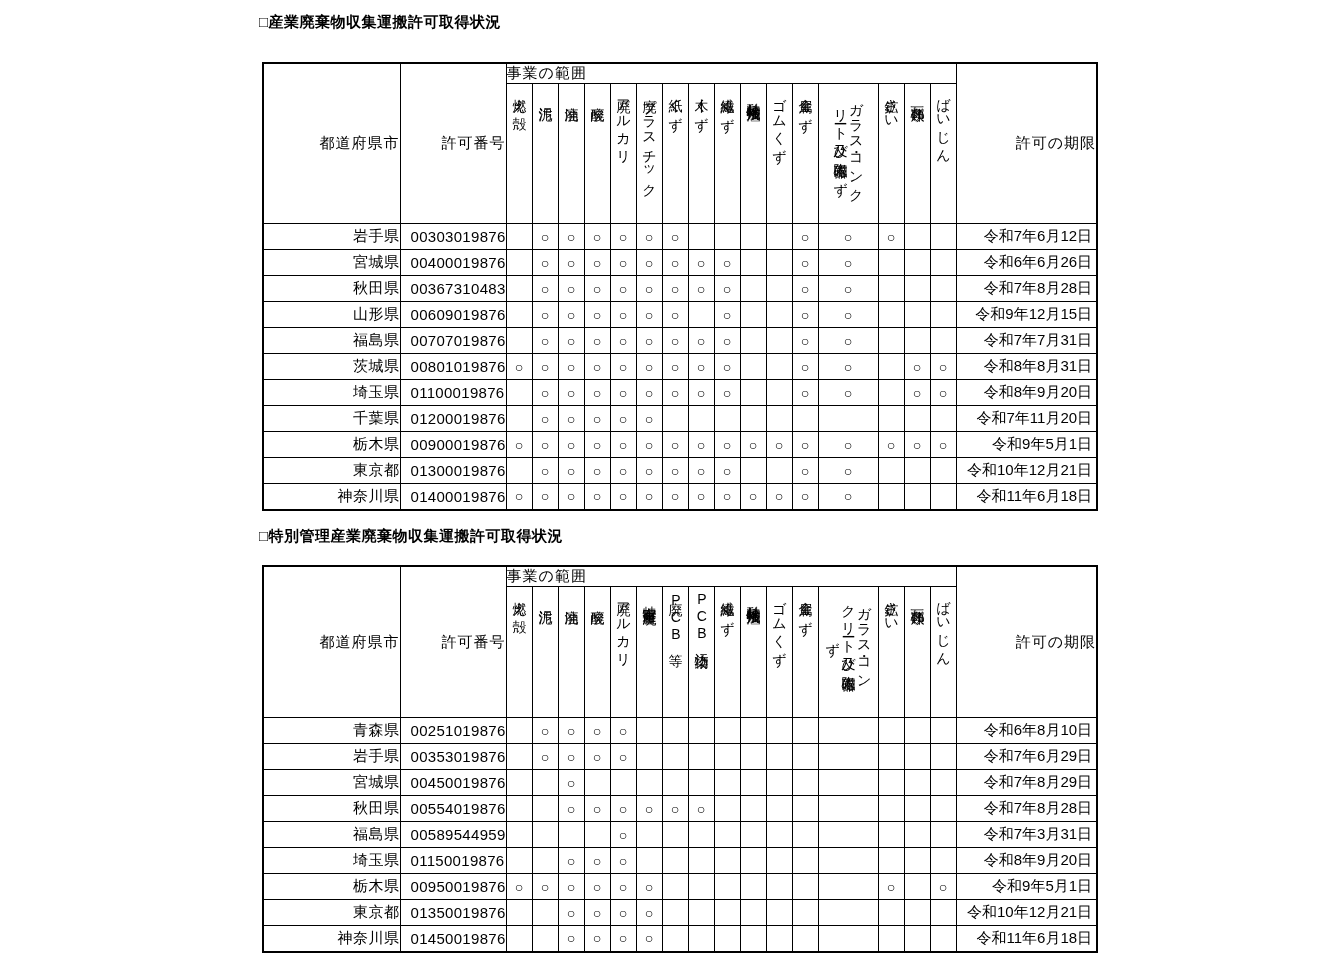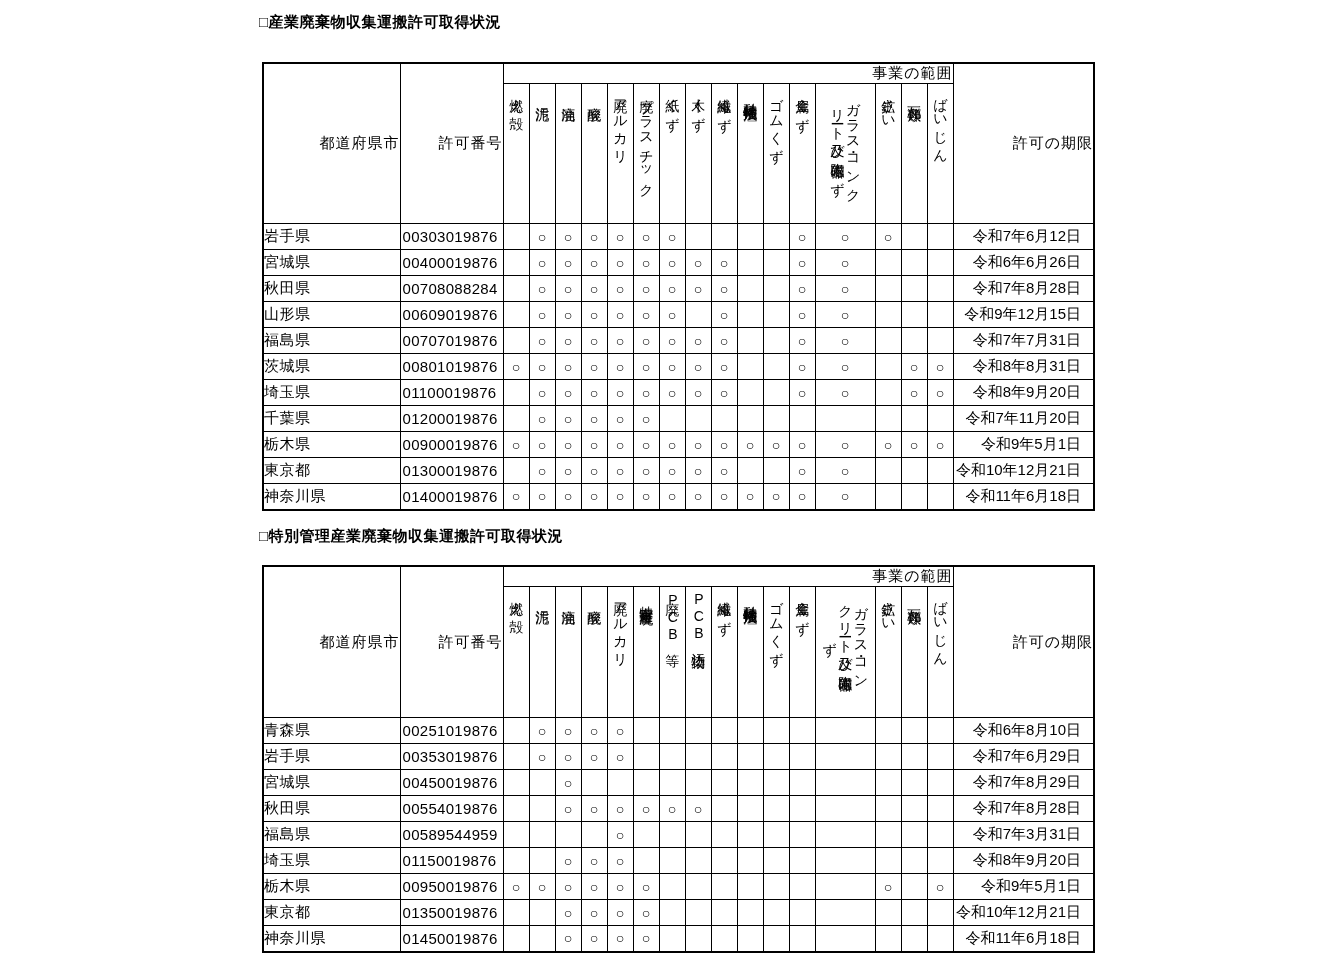--- a/index.html
+++ b/index.html
@@ -18,35 +18,35 @@
     position:absolute; left:262px; border-collapse:collapse; table-layout:fixed;
     border:2px solid #000; background:#fff;
   }
   #table1 { top:62px; }
   #table2 { top:565px; }
 
   .permit-table th, .permit-table td {
     border:1px solid #000; padding:0; font-weight:normal; overflow:hidden;
   }
   tr.scope-row { height:20px; }
-  th.scope-head { font-size:15px; text-align:right; font-weight:normal; letter-spacing:1px; }
+  th.scope-head { font-size:15px; text-align:left; font-weight:normal; letter-spacing:1px; }
   th.corner-head { font-size:15px; text-align:right; vertical-align:middle; letter-spacing:1px; }
 
   th.vhead { vertical-align:top; text-align:center; }
   .vt {
     display:inline-block;
     writing-mode:vertical-rl; text-orientation:upright;
     font-size:14px; line-height:1.12; letter-spacing:1px;
     margin-top:4px;
   }
   tbody tr { height:26px; }
-  td.pref   { font-size:15px; text-align:left; letter-spacing:0.5px; }
-  td.permit { font-size:15px; text-align:left; padding-left:2px; letter-spacing:0.3px; }
+  td.pref   { font-size:15px; text-align:right; letter-spacing:0.5px; }
+  td.permit { font-size:15px; text-align:left; padding-left:10px; letter-spacing:0.3px; }
   td.mark   { font-size:14px; text-align:center; line-height:1; }
-  td.expiry { font-size:15px; text-align:right; padding-right:12px; }
+  td.expiry { font-size:15px; text-align:right; padding-right:4px; }
 </style>
 </head>
 <body>
 
 <div class="doc-title" id="title1">□産業廃棄物収集運搬許可取得状況</div>
 
 <table class="permit-table" id="table1">
     <colgroup>
       <col style="width: 137px;">
       <col style="width: 103px;">
@@ -132,21 +132,21 @@
         <td class="mark"></td>
         <td class="mark">○</td>
         <td class="mark">○</td>
         <td class="mark"></td>
         <td class="mark"></td>
         <td class="mark"></td>
         <td class="expiry">令和6年6月26日</td>
       </tr>
       <tr>
         <td class="pref">秋田県</td>
-        <td class="permit">00708088284</td>
+        <td class="permit">00367310483</td>
         <td class="mark"></td>
         <td class="mark">○</td>
         <td class="mark">○</td>
         <td class="mark">○</td>
         <td class="mark">○</td>
         <td class="mark">○</td>
         <td class="mark">○</td>
         <td class="mark">○</td>
         <td class="mark">○</td>
         <td class="mark"></td>

